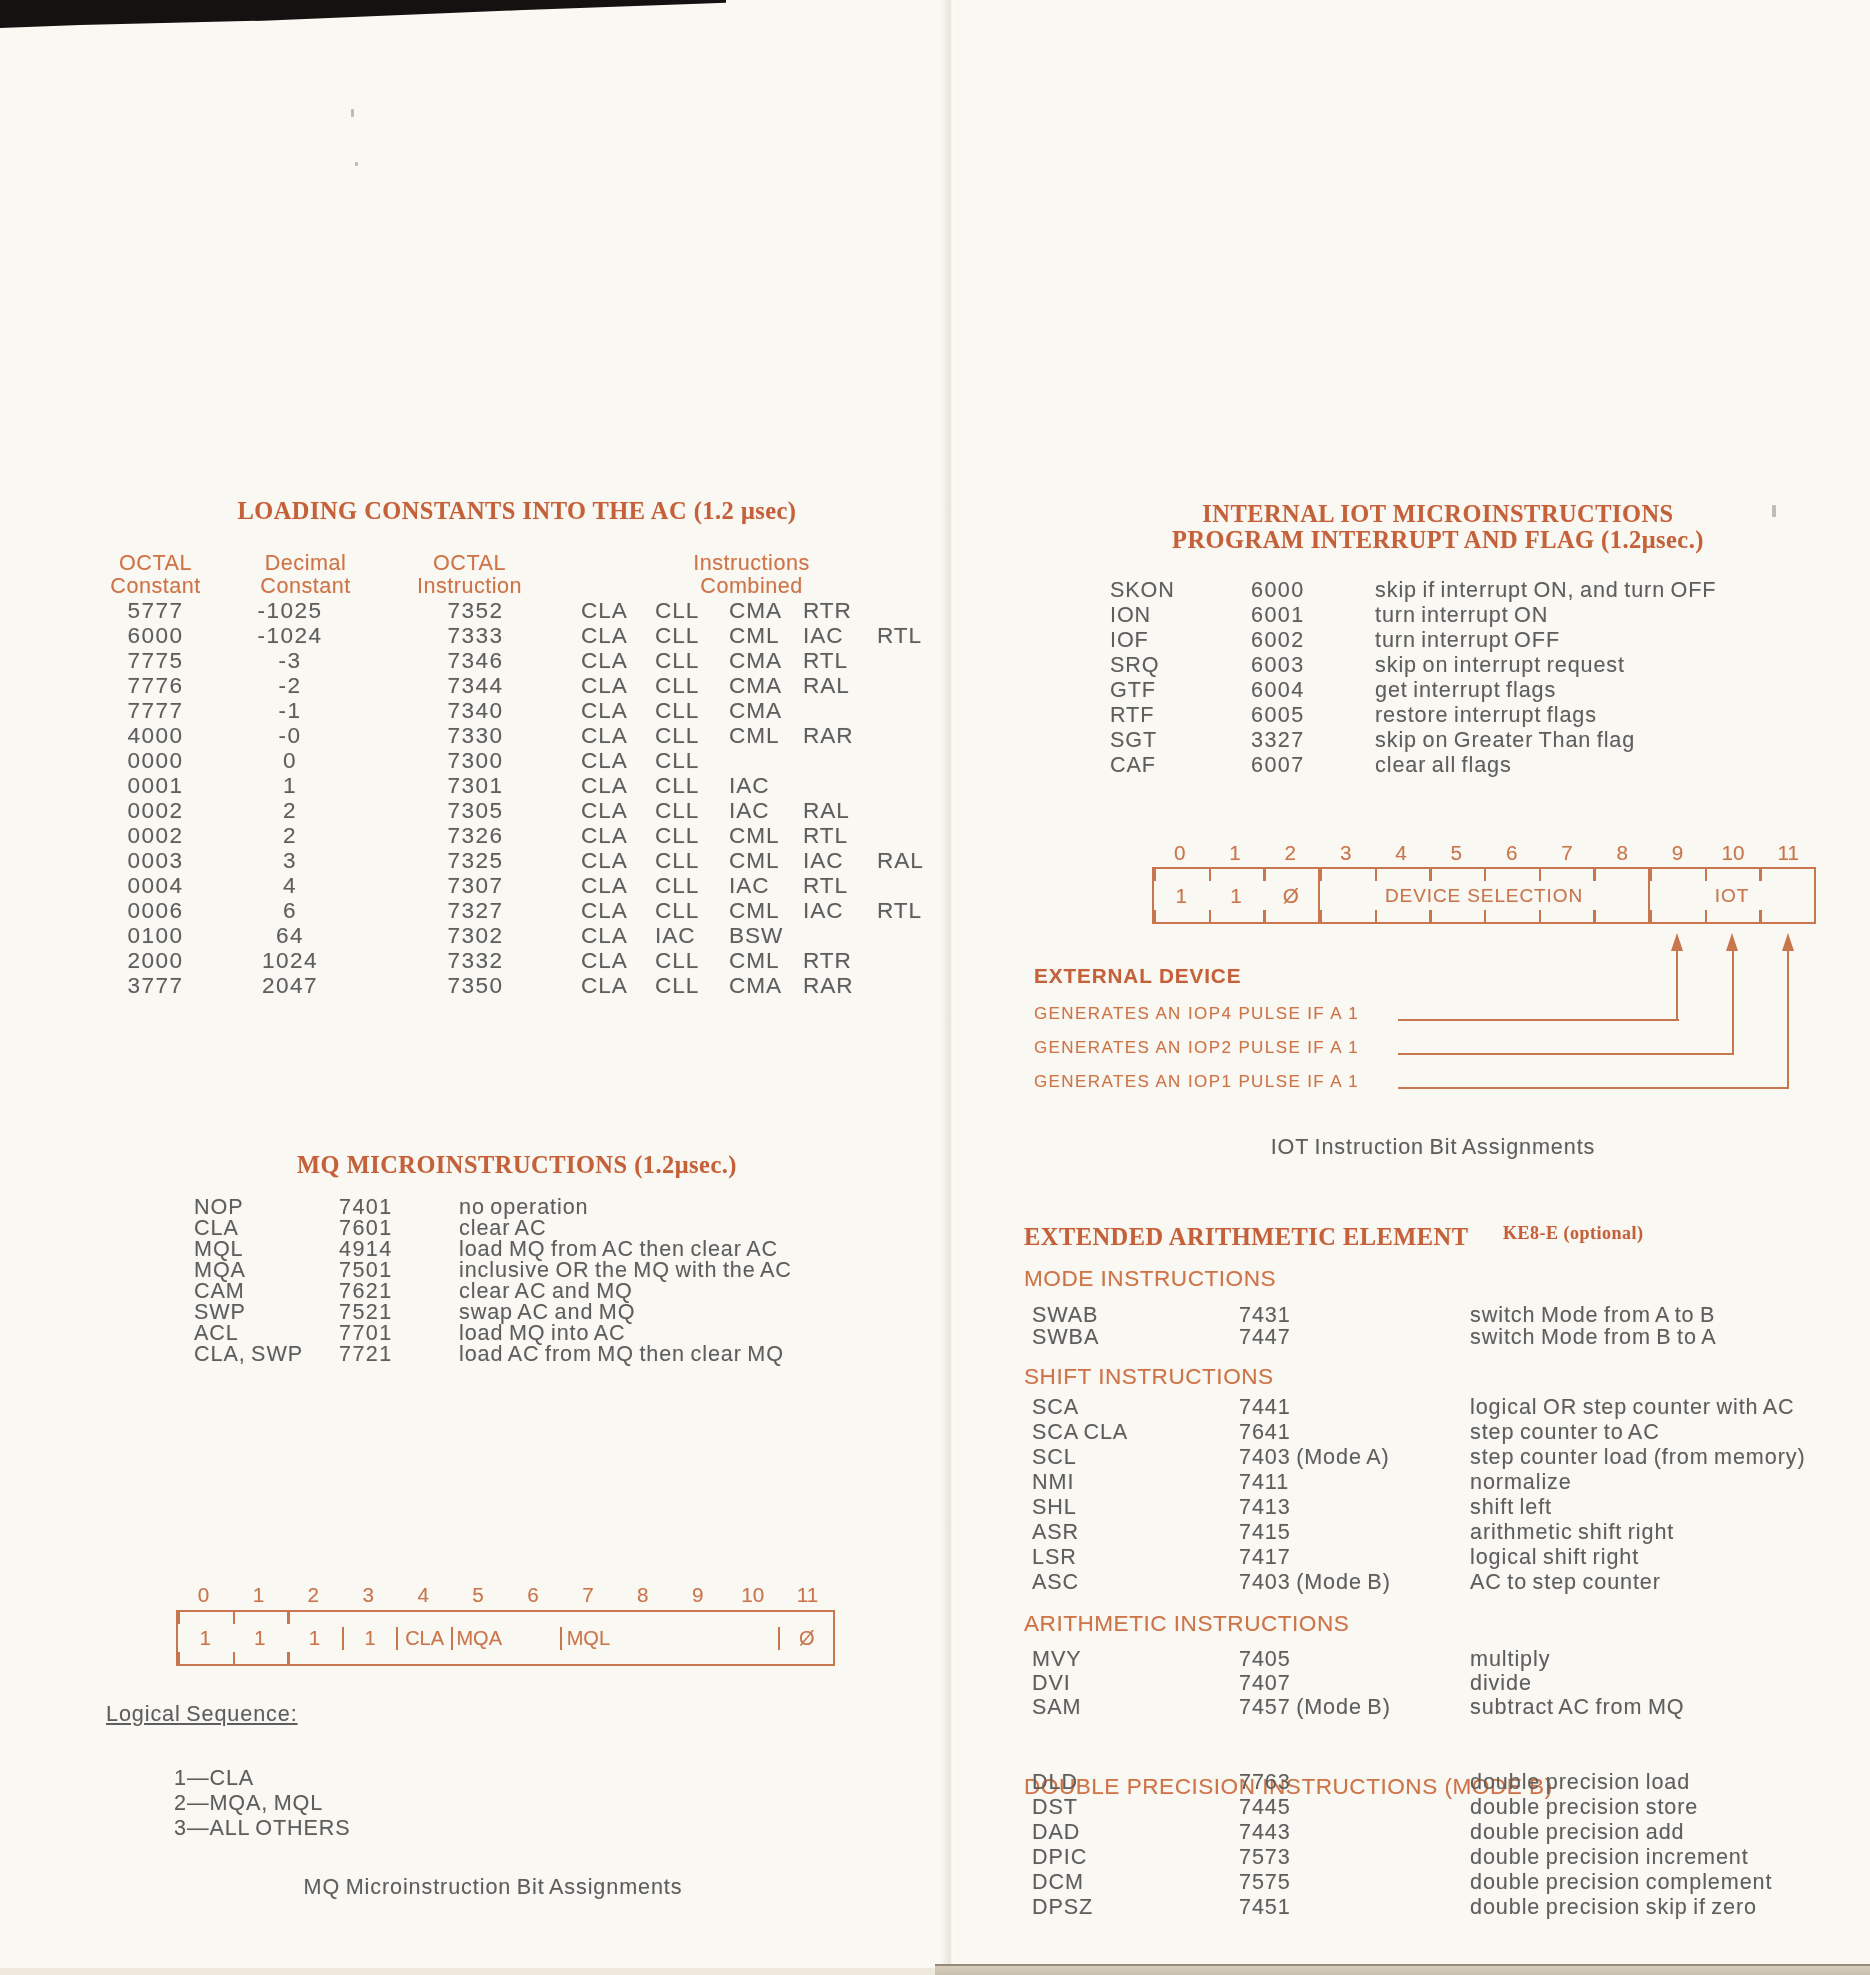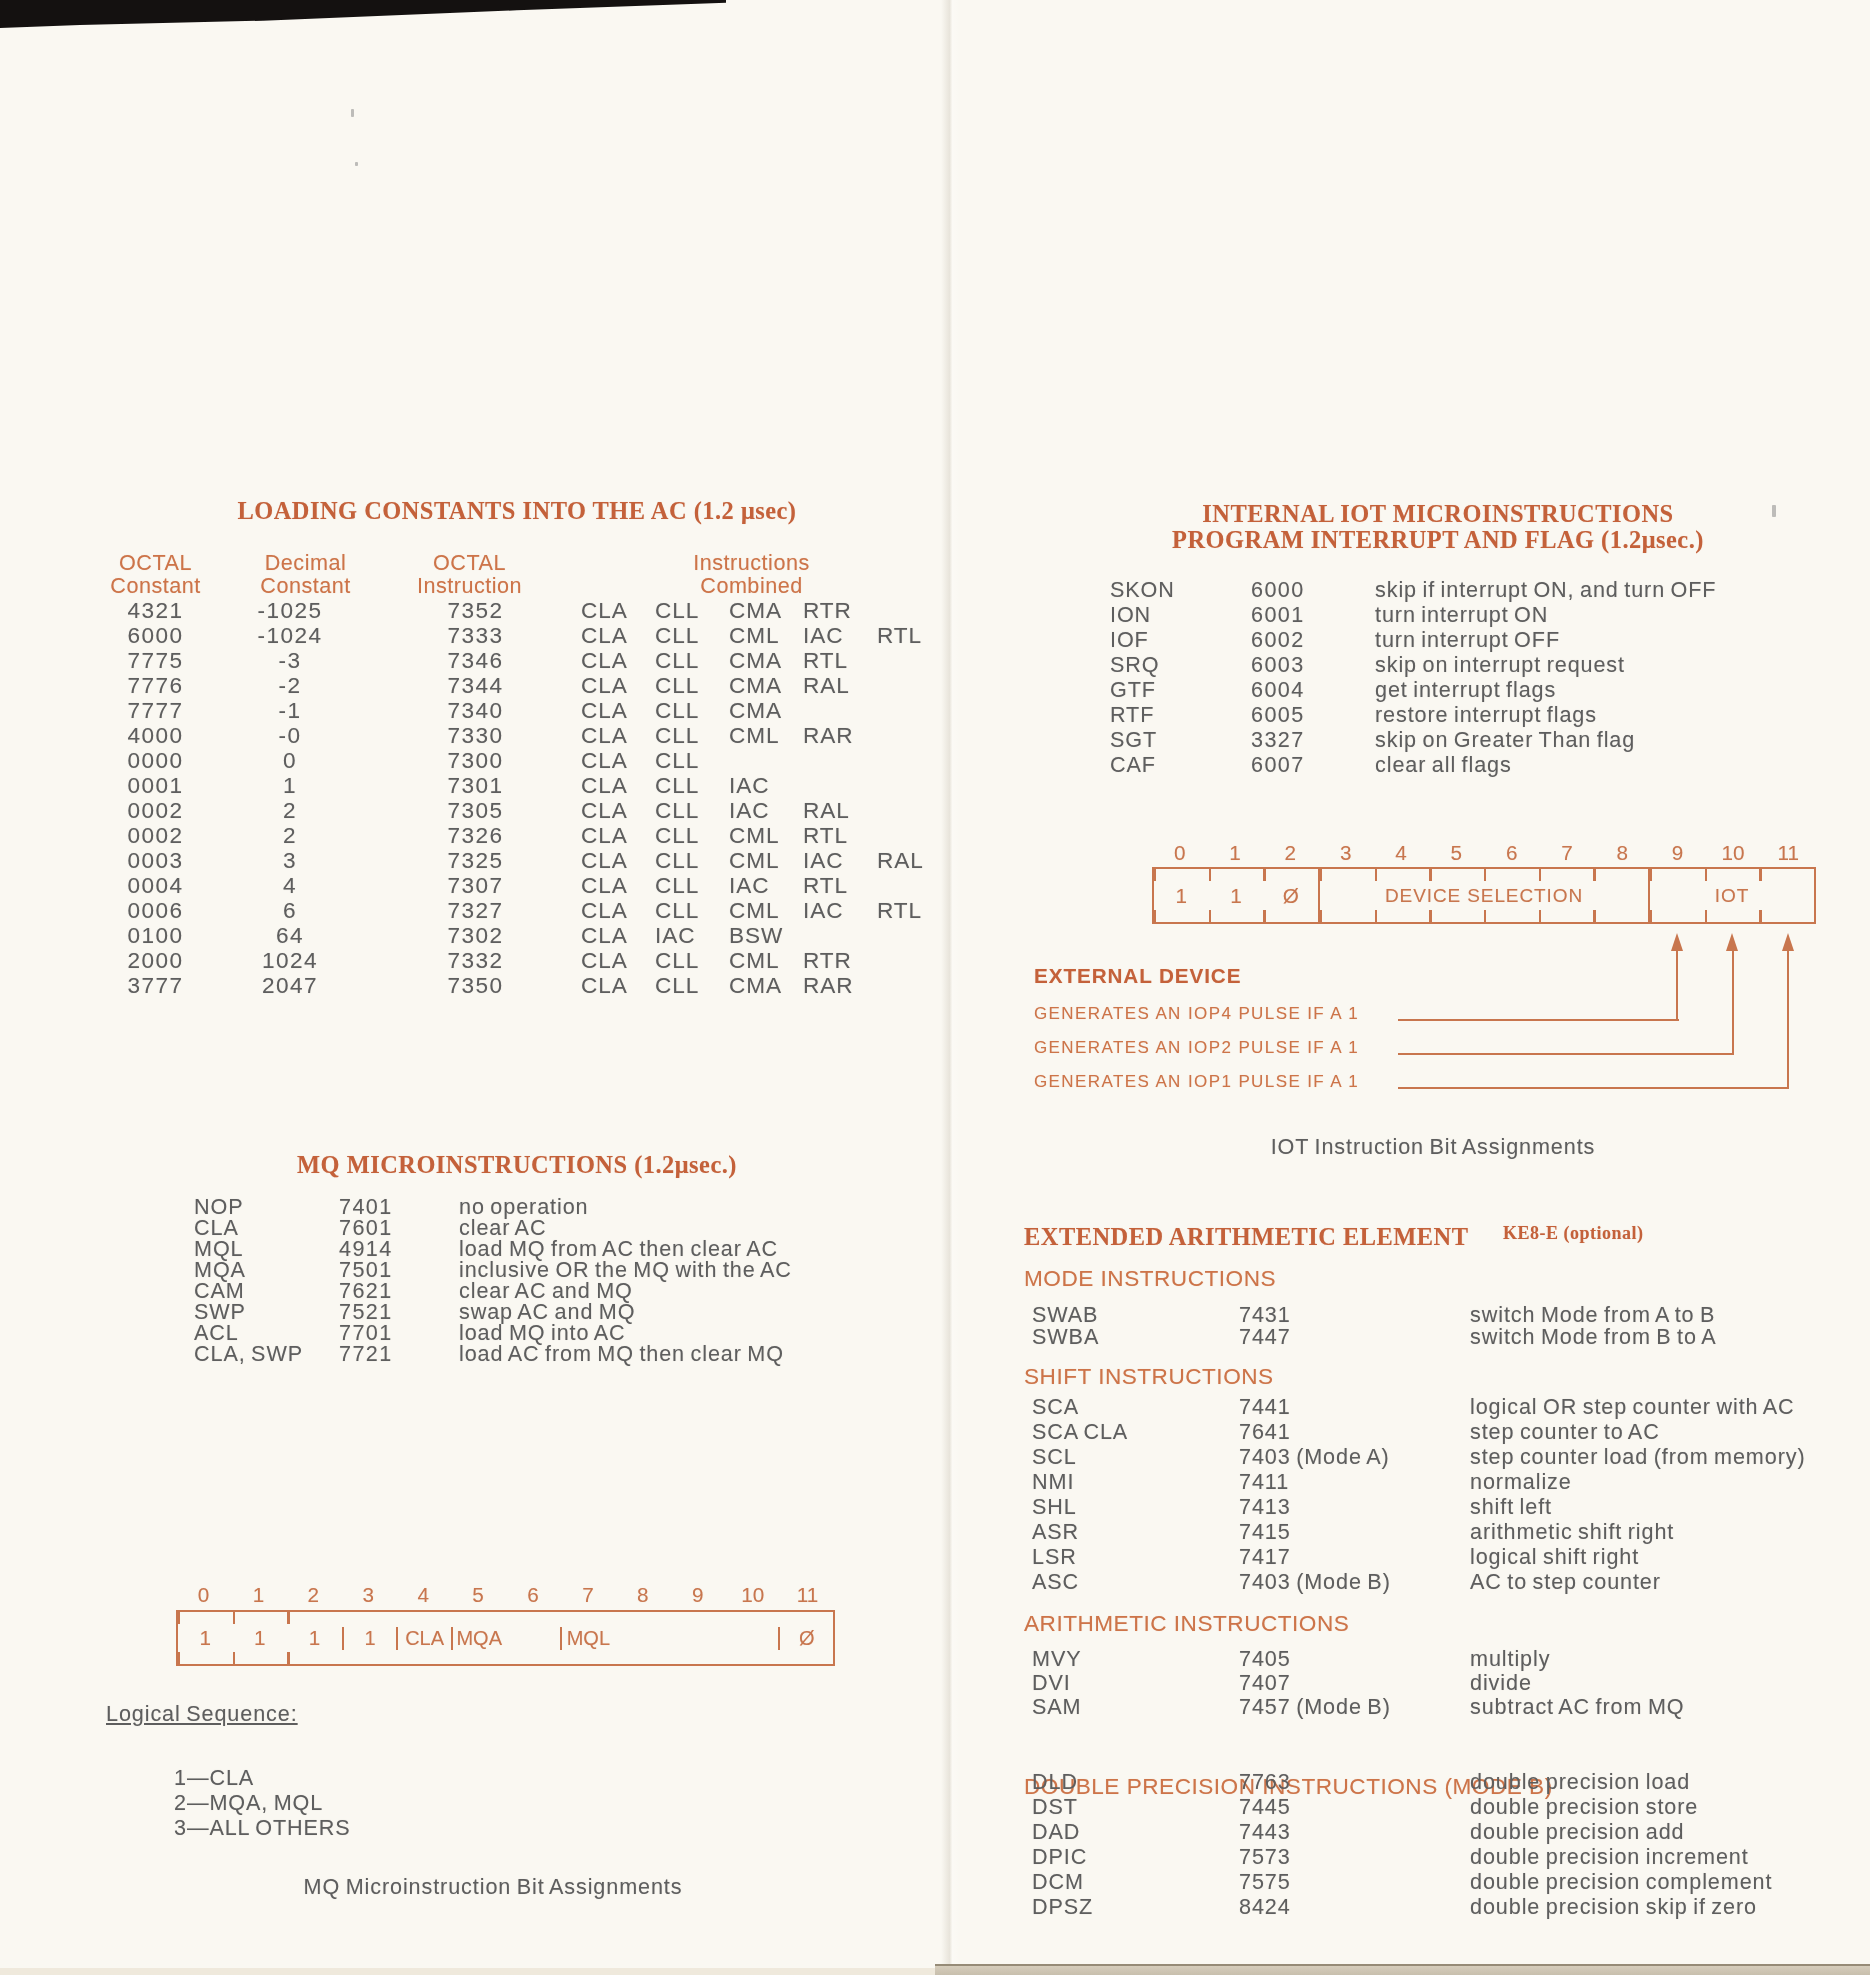--- a/index.html
+++ b/index.html
@@ -130,21 +130,21 @@
     <div>Instruction</div>
   </div>
   <div class="abs hdr" style="left:681px;top:552px;width:141px;">
     <div>Instructions</div>
     <div>Combined</div>
   </div>
 
   <div class="tblhost ink" id="loading-rows" style="left:85px;top:598px;width:846px;">
 
       <div class="trow">
-        <span class="cell-abs c-oct">4321</span>
+        <span class="cell-abs c-oct">5777</span>
         <span class="cell-abs c-dec">-1025</span>
         <span class="cell-abs c-ins">7352</span>
         <span class="cell-abs c-comb"><span class="tok">CLA</span><span class="tok">CLL</span><span class="tok">CMA</span><span class="tok">RTR</span><span class="tok"></span></span>
       </div>
 
       <div class="trow">
         <span class="cell-abs c-oct">6000</span>
         <span class="cell-abs c-dec">-1024</span>
         <span class="cell-abs c-ins">7333</span>
         <span class="cell-abs c-comb"><span class="tok">CLA</span><span class="tok">CLL</span><span class="tok">CML</span><span class="tok">IAC</span><span class="tok">RTL</span></span>
@@ -570,19 +570,19 @@
       </div>
 
       <div class="trow">
         <span class="cell-abs c-mn">DCM</span>
         <span class="cell-abs c-cd">7575</span>
         <span class="cell-abs c-ds">double precision complement</span>
       </div>
 
       <div class="trow">
         <span class="cell-abs c-mn">DPSZ</span>
-        <span class="cell-abs c-cd">8424</span>
+        <span class="cell-abs c-cd">7451</span>
         <span class="cell-abs c-ds">double precision skip if zero</span>
       </div>
     </div>
 
 </div>
 
 
 </body></html>

